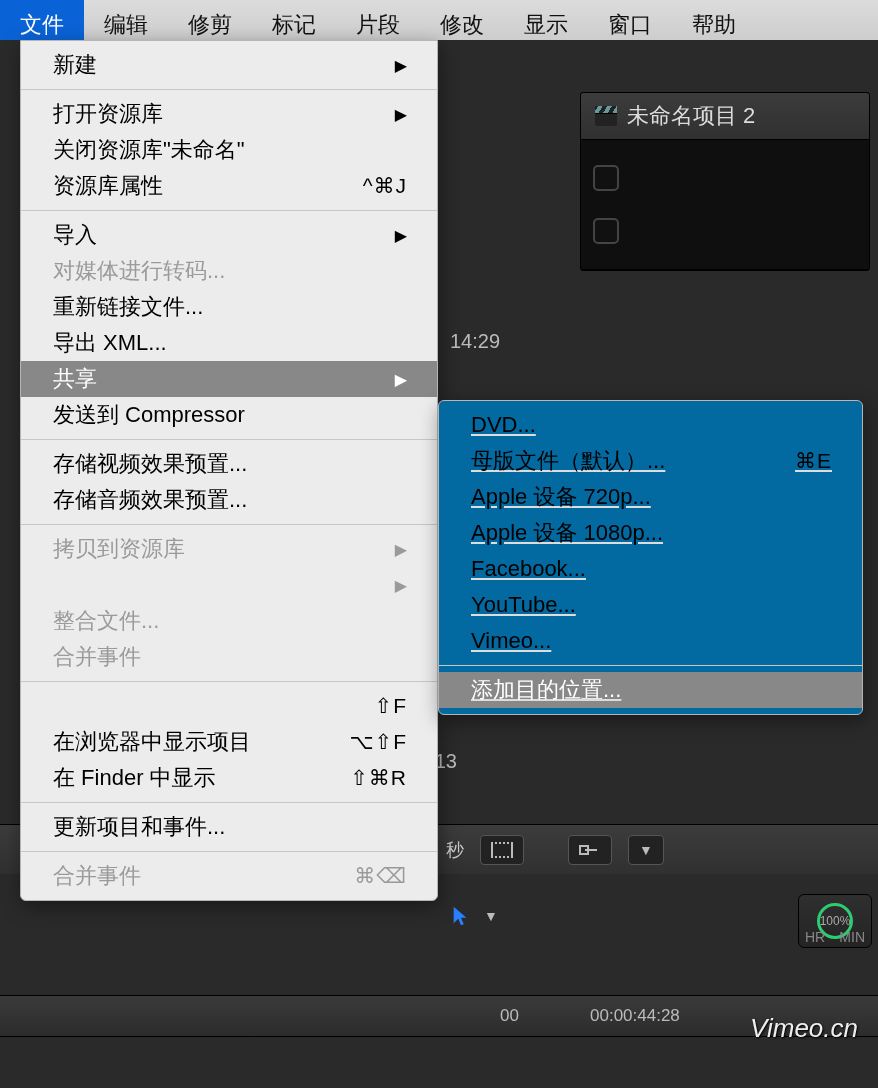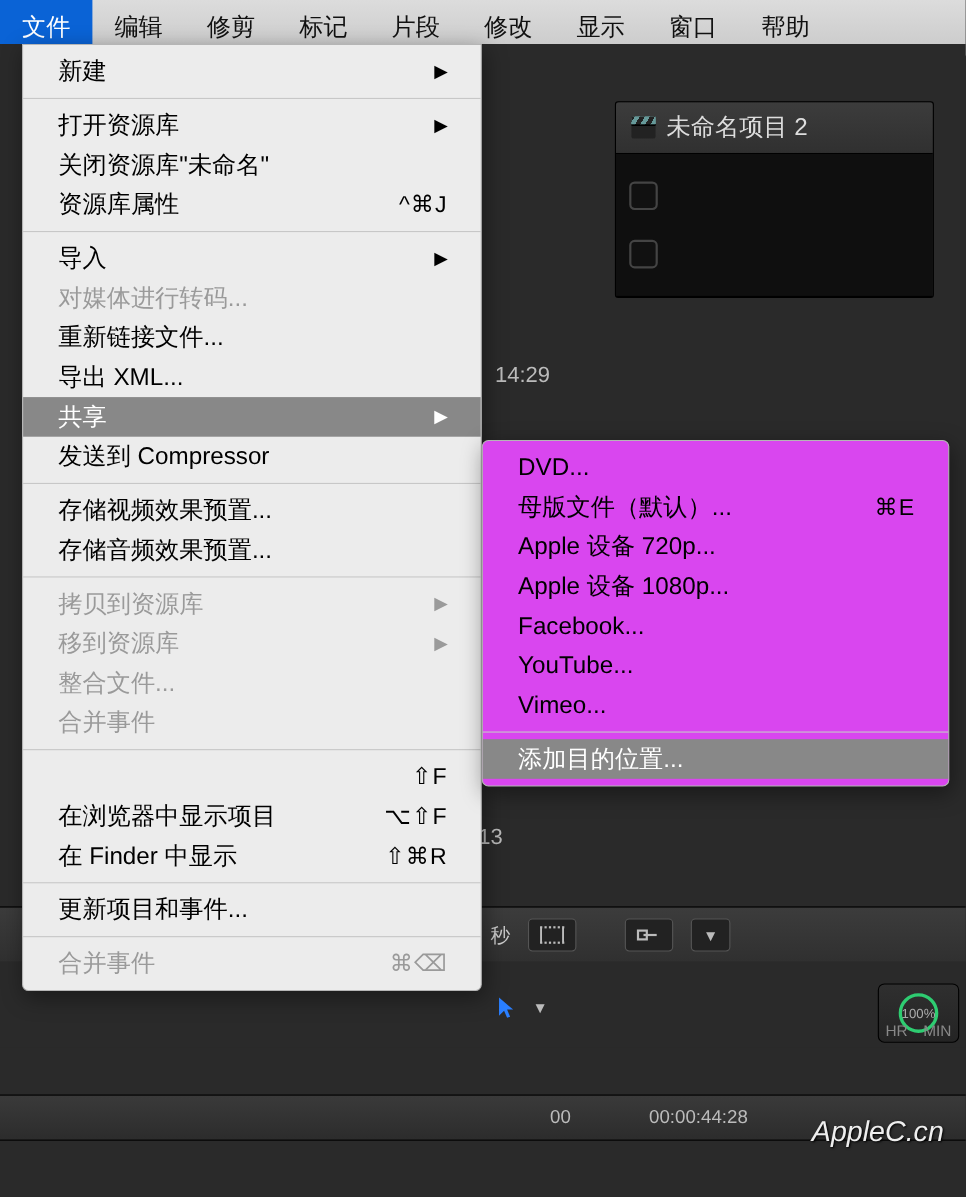--- a/index.html
+++ b/index.html
@@ -26,21 +26,21 @@
   .menubar-item.active {
     background: #0a63d6;
     color: #fff;
   }
   
   .workspace {
     position: absolute; left:0; right:0; top:40px; bottom:0;
     background: #2a2a2a;
   }
   .viewer {
-    position: absolute; left: 559px; top: 52px; width: 290px;
+    position: absolute; left: 580px; top: 52px; width: 290px;
     background: #1d1d1d;
     border: 1px solid #000;
     border-radius: 3px;
   }
   .viewer-header {
     display:flex; align-items:center; gap:10px;
     padding: 8px 14px;
     font-size: 22px; color:#ddd;
     background: linear-gradient(#3c3c3c,#303030);
     border-bottom:1px solid #000;
@@ -144,26 +144,27 @@
   .menu-item .shortcut { font-size:21px; margin-left:auto; color:inherit; letter-spacing:1px;}
   .menu-item .arrow { font-size:16px; margin-left:auto; }
   .menu-sep { height:1px; background:#c7c7c7; margin:6px 0; }
   .menu-item.disabled .arrow { color:#9a9a9a; }
 
   
   .submenu {
     position:absolute;
     left: 438px; top: 400px;
     width: 425px;
-    background:#d946ef;
+    background:#0369a1;
     border:1px solid #b5b5b5;
     border-radius:6px;
     box-shadow: 2px 6px 20px rgba(0,0,0,0.4);
     padding: 6px 0;
     font-size:22px;
+    text-decoration:underline;
   }
   .ruler{
     position:absolute; left:0; top:790px; width:14px; background:#2a2a2a;
     border-right:1px solid #000;
   }
   .red-chevron{position:absolute;left:2px;top:870px;font-size:22px;color:#c0392b;}
   .tb-sep-v{width:12px;}
   .tb-chev{font-size:14px;color:#bbb;}
 </style>
 </head>
@@ -230,21 +231,21 @@
         <span>MIN</span>
       </div>
     </div>
   </div>
 
   <div class="timeline-hdr">
     <span style="position:absolute;left:500px;">00</span>
     <span>00:00:44:28</span>
   </div>
 
-  <div class="watermark">AppleC.cn</div>
+  <div class="watermark">Vimeo.cn</div>
 </div>
 
 <div class="menu" id="file-menu">
     <div class="menu-item">
       <span class="label">新建</span>
       <span class="arrow">▶</span>
     </div>
     <div class="menu-sep"></div>
     <div class="menu-item">
       <span class="label">打开资源库</span>
@@ -284,21 +285,20 @@
     </div>
     <div class="menu-item">
       <span class="label">存储音频效果预置...</span>
     </div>
     <div class="menu-sep"></div>
     <div class="menu-item disabled">
       <span class="label">拷贝到资源库</span>
       <span class="arrow">▶</span>
     </div>
     <div class="menu-item disabled">
-      <span class="label">移到资源库</span>
       <span class="arrow">▶</span>
     </div>
     <div class="menu-item disabled">
       <span class="label">整合文件...</span>
     </div>
     <div class="menu-item disabled">
       <span class="label">合并事件</span>
     </div>
     <div class="menu-sep"></div>
     <div class="menu-item">

